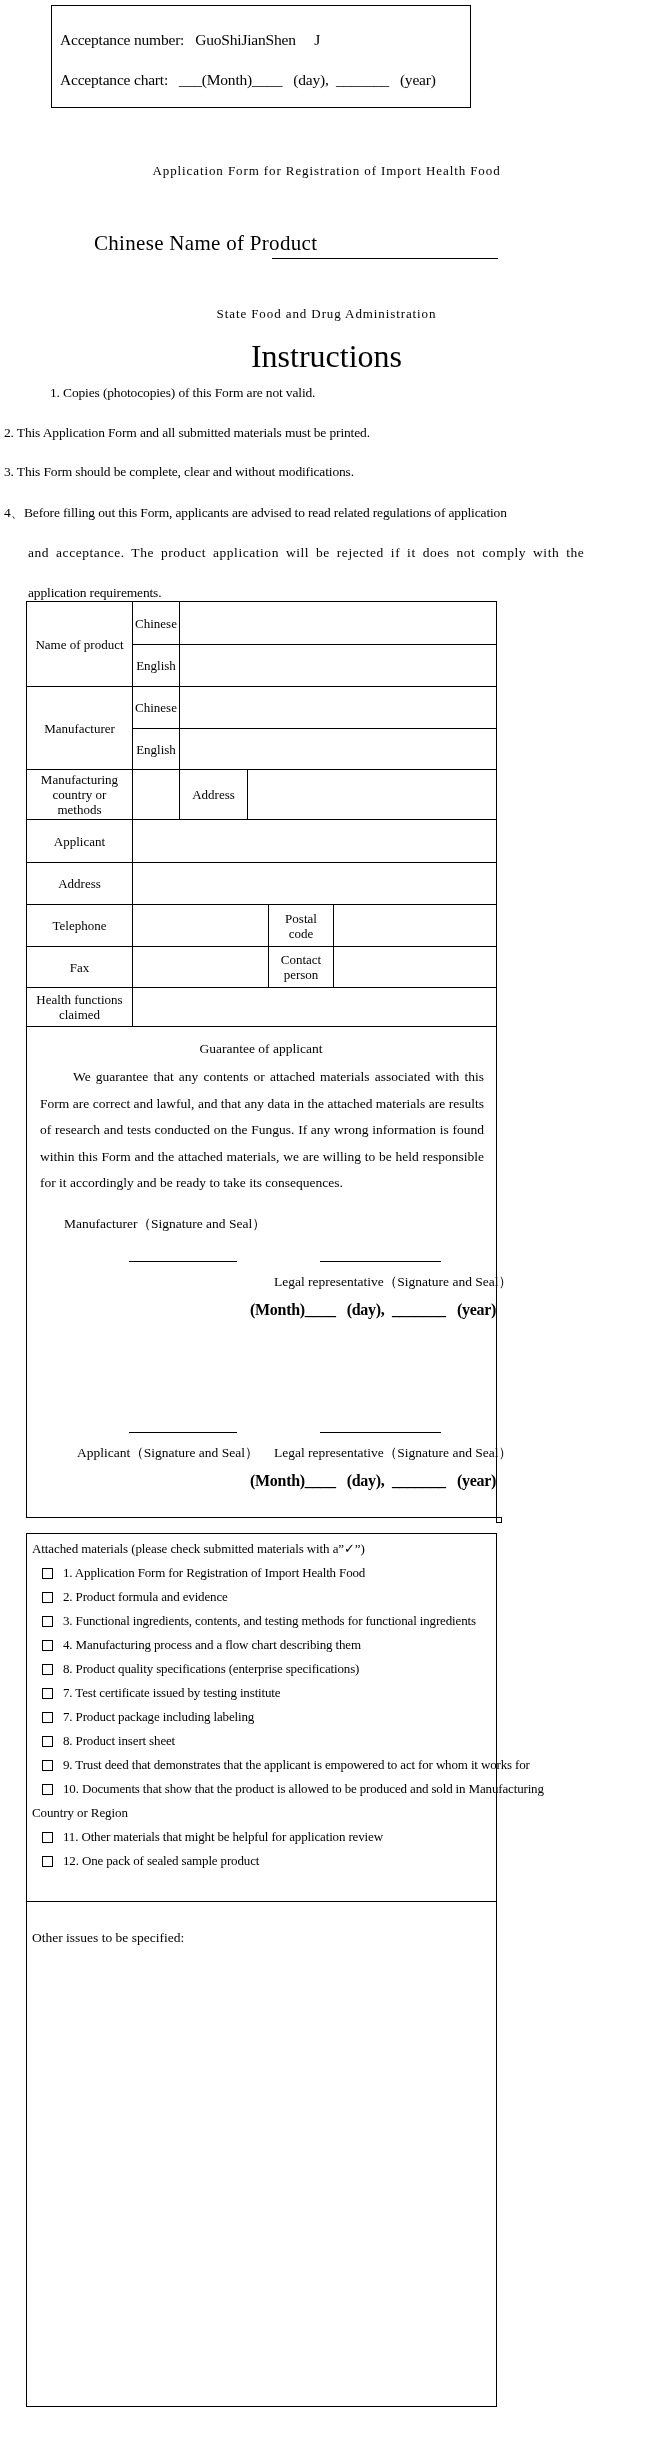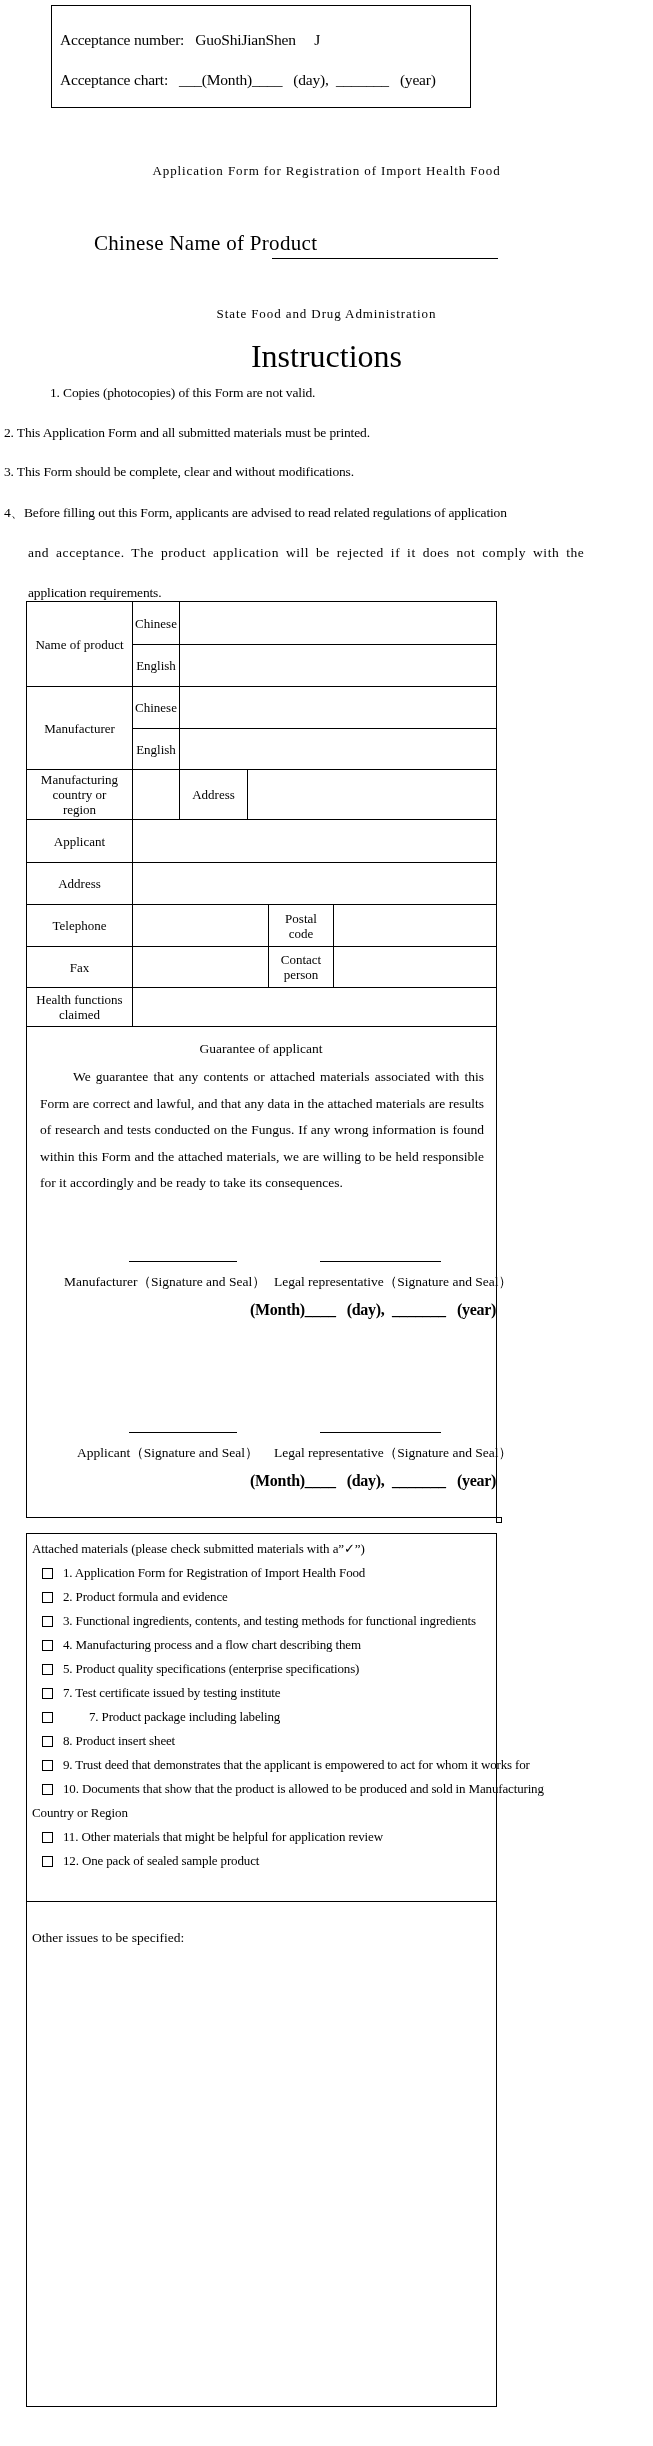--- a/index.html
+++ b/index.html
@@ -90,21 +90,21 @@
 <div class="cell" style="left:133px;top:645px;width:46px;height:41px;">English</div>
 <div class="cell" style="left:180px;top:602px;width:316px;height:42px;"></div>
 <div class="cell" style="left:180px;top:645px;width:316px;height:41px;"></div>
 
 <div class="cell" style="left:27px;top:687px;width:105px;height:82px;">Manufacturer</div>
 <div class="cell" style="left:133px;top:687px;width:46px;height:41px;">Chinese</div>
 <div class="cell" style="left:133px;top:729px;width:46px;height:40px;">English</div>
 <div class="cell" style="left:180px;top:687px;width:316px;height:41px;"></div>
 <div class="cell" style="left:180px;top:729px;width:316px;height:40px;"></div>
 
-<div class="cell" style="left:27px;top:770px;width:105px;height:49px;padding:0 8px;box-sizing:border-box;white-space:normal;">Manufacturing country or region</div>
+<div class="cell" style="left:27px;top:770px;width:105px;height:49px;padding:0 8px;box-sizing:border-box;white-space:normal;">Manufacturing country or methods</div>
 <div class="cell" style="left:133px;top:770px;width:46px;height:49px;"></div>
 <div class="cell" style="left:180px;top:770px;width:67px;height:49px;">Address</div>
 <div class="cell" style="left:248px;top:770px;width:248px;height:49px;"></div>
 
 <div class="cell" style="left:27px;top:820px;width:105px;height:42px;">Applicant</div>
 <div class="cell" style="left:133px;top:820px;width:363px;height:42px;"></div>
 
 <div class="cell" style="left:27px;top:863px;width:105px;height:41px;">Address</div>
 <div class="cell" style="left:133px;top:863px;width:363px;height:41px;"></div>
 
@@ -119,21 +119,21 @@
 <div class="cell" style="left:334px;top:947px;width:162px;height:40px;"></div>
 
 <div class="cell" style="left:27px;top:988px;width:105px;height:38px;padding:0 6px;box-sizing:border-box;white-space:normal;">Health functions claimed</div>
 <div class="cell" style="left:133px;top:988px;width:363px;height:38px;"></div>
 
 <div class="t guar-title" style="top:1041px;">Guarantee of applicant</div>
 <div class="guar-p" style="top:1064px;">We guarantee that any contents or attached materials associated with this Form are correct and lawful, and that any data in the attached materials are results of research and tests conducted on the Fungus. If any wrong information is found within this Form and the attached materials, we are willing to be held responsible for it accordingly and be ready to take its consequences.</div>
 
 <div class="sigline" style="left:129px;top:1261px;width:108px;"></div>
 <div class="sigline" style="left:320px;top:1261px;width:121px;"></div>
-<div class="t sig" style="left:64px;top:1273px;">Manufacturer（Signature and Seal）</div>
+<div class="t sig" style="left:64px;top:1215px;">Manufacturer（Signature and Seal）</div>
 <div class="t sig" style="left:274px;top:1273px;">Legal representative（Signature and Seal）</div>
 <div class="t date" style="left:250px;top:1301px;">
   <span>(Month)</span><span>____</span>&nbsp;&nbsp;
   <span>(day),</span>&nbsp;&nbsp;<span>_______</span>&nbsp;&nbsp;
   <span>(year)</span>
 </div>
 
 <div class="sigline" style="left:129px;top:1432px;width:108px;"></div>
 <div class="sigline" style="left:320px;top:1432px;width:121px;"></div>
 <div class="t sig" style="left:77px;top:1444px;">Applicant（Signature and Seal）</div>
@@ -162,27 +162,27 @@
 <div class="att-item" style="top:1613px;">
     <span class="chk"></span>
     <span>3. Functional ingredients, contents, and testing methods for functional ingredients</span>
   </div>
 <div class="att-item" style="top:1637px;">
     <span class="chk"></span>
     <span>4. Manufacturing process and a flow chart describing them</span>
   </div>
 <div class="att-item" style="top:1661px;">
     <span class="chk"></span>
-    <span>5. Product quality specifications (enterprise specifications)</span>
+    <span>8. Product quality specifications (enterprise specifications)</span>
   </div>
 <div class="att-item" style="top:1685px;">
     <span class="chk"></span>
     <span>7. Test certificate issued by testing institute</span>
   </div>
-<div class="att-item" style="top:1709px;gap:26px;">
+<div class="att-item" style="top:1709px;">
     <span class="chk"></span>
     <span>7. Product package including labeling</span>
   </div>
 <div class="att-item" style="top:1733px;">
     <span class="chk"></span>
     <span>8. Product insert sheet</span>
   </div>
 <div class="att-item" style="top:1757px;">
     <span class="chk"></span>
     <span>9. Trust deed that demonstrates that the applicant is empowered to act for whom it works for</span>

